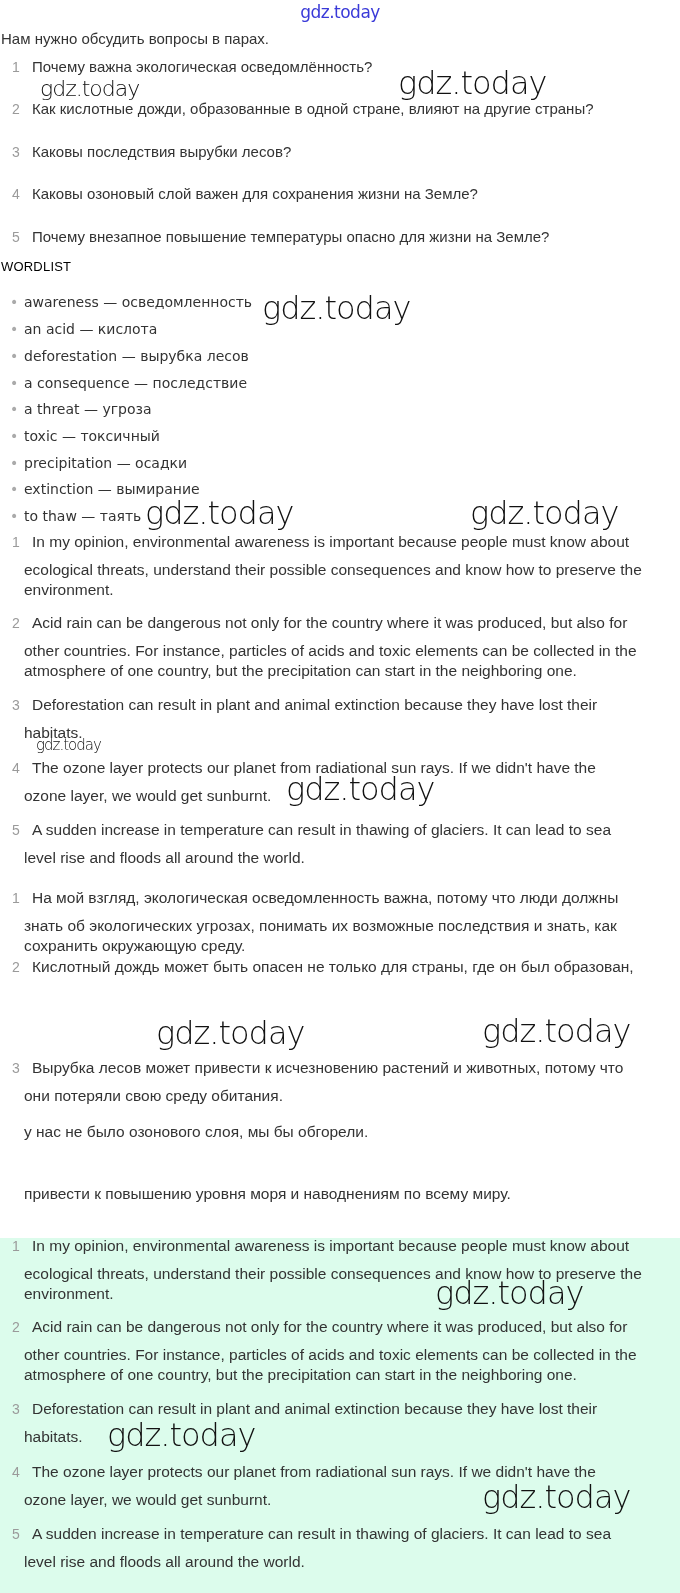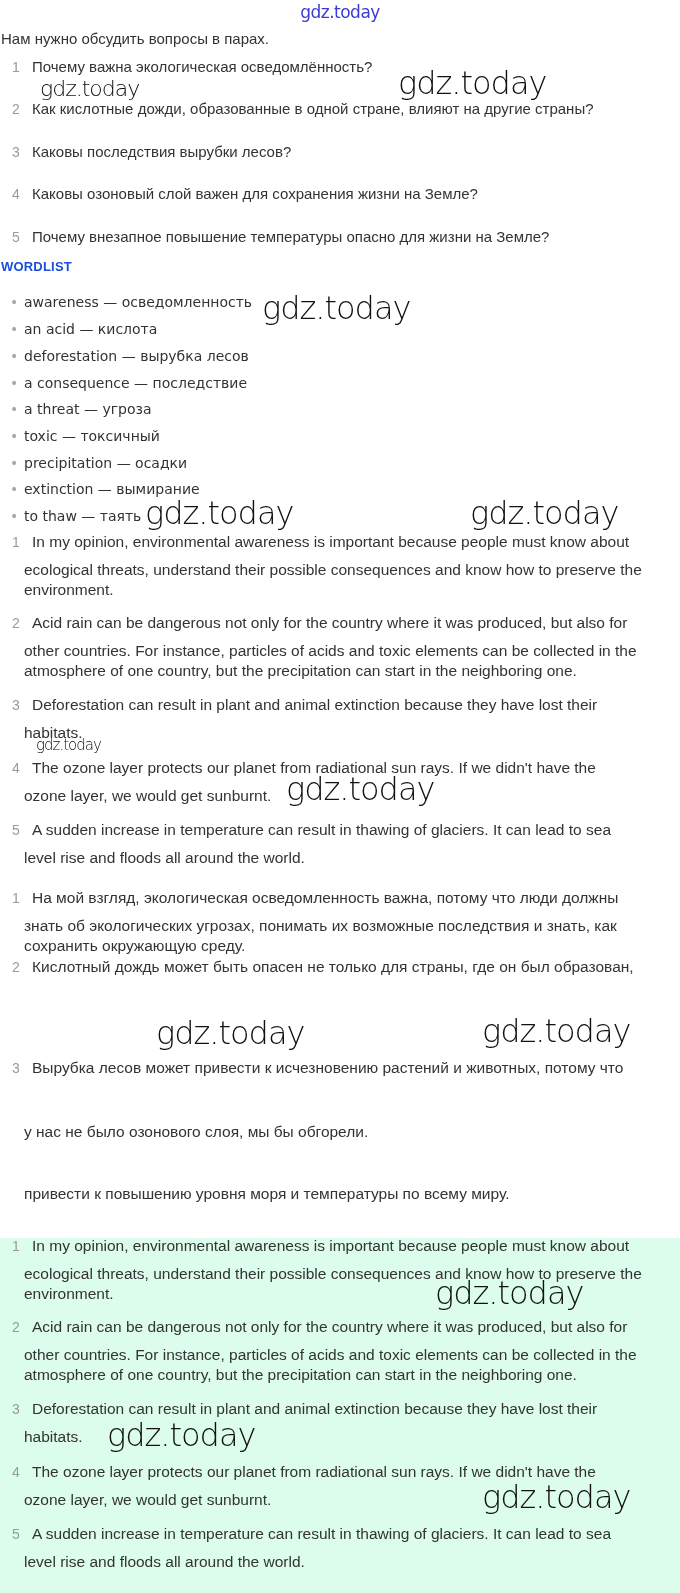--- a/index.html
+++ b/index.html
@@ -9,21 +9,21 @@
   }
   .abs { position: absolute; }
   .top-mark {
     left: 0; width: 680px; top: 2px; text-align: center;
     font-family: "DejaVu Sans", sans-serif; font-size: 17px; color: #3a3ad8;
     letter-spacing: -0.5px;
   }
   .intro { left: 1px; top: 30px; font-size: 15px; color: #333; }
   .q { left: 12px; font-size: 15px; color: #333; white-space: nowrap; }
   .num { display: inline-block; width: 20px; color: #9a9a9a; font-size: 14px; }
-  .wordlist-title { left: 1px; top: 259px; font-size: 13px; font-weight: bold; color: #1d4ed8; letter-spacing: 0.2px; }
+  .wordlist-title { left: 1px; top: 259px; font-size: 13px; font-weight: normal; color: #000000; letter-spacing: 0.2px; }
   .wl { left: 10px; font-size: 15px; color: #333; white-space: nowrap; font-family: "DejaVu Sans", sans-serif; font-size: 14px; }
   .bullet { display: inline-block; width: 14px; color: #aaaaaa; }
   .para { left: 12px; width: 664px; font-size: 15.5px; color: #333; }
   .para .line1 { display: block; white-space: nowrap; height: 26px; }
   .para .rest { display: block; padding-left: 12px; line-height: 20px; margin-top: 1px; }
   .green-bg { left: 0; top: 1238px; width: 680px; height: 355px; background: #dcfcec; }
   .wm {
     font-family: "DejaVu Sans", sans-serif; font-weight: 200; color: #111;
     letter-spacing: -1px; white-space: nowrap;
   }
@@ -80,26 +80,27 @@
 
 <div class="abs para" style="top:889px">
     <span class="line1"><span class="num">1</span><span>На мой взгляд, экологическая осведомленность важна, потому что люди должны</span></span>
     <span class="rest">знать об экологических угрозах, понимать их возможные последствия и знать, как сохранить окружающую среду.</span>
   </div>
 <div class="abs para" style="top:958px">
     <span class="line1"><span class="num">2</span><span>Кислотный дождь может быть опасен не только для страны, где он был образован,</span></span>
   </div>
 <div class="abs para" style="top:1059px">
     <span class="line1"><span class="num">3</span><span>Вырубка лесов может привести к исчезновению растений и животных, потому что</span></span>
+    <span class="rest">они потеряли свою среду обитания.</span>
   </div>
 <div class="abs para" style="top:1121px">
     <span class="rest">у нас не было озонового слоя, мы бы обгорели.</span>
   </div>
 <div class="abs para" style="top:1183px">
-    <span class="rest">привести к повышению уровня моря и температуры по всему миру.</span>
+    <span class="rest">привести к повышению уровня моря и наводнениям по всему миру.</span>
   </div>
 
 <div class="abs para" style="top:1237px">
     <span class="line1"><span class="num">1</span><span>In my opinion, environmental awareness is important because people must know about</span></span>
     <span class="rest">ecological threats, understand their possible consequences and know how to preserve the environment.</span>
   </div>
 <div class="abs para" style="top:1318px">
     <span class="line1"><span class="num">2</span><span>Acid rain can be dangerous not only for the country where it was produced, but also for</span></span>
     <span class="rest">other countries. For instance, particles of acids and toxic elements can be collected in the atmosphere of one country, but the precipitation can start in the neighboring one.</span>
   </div>

